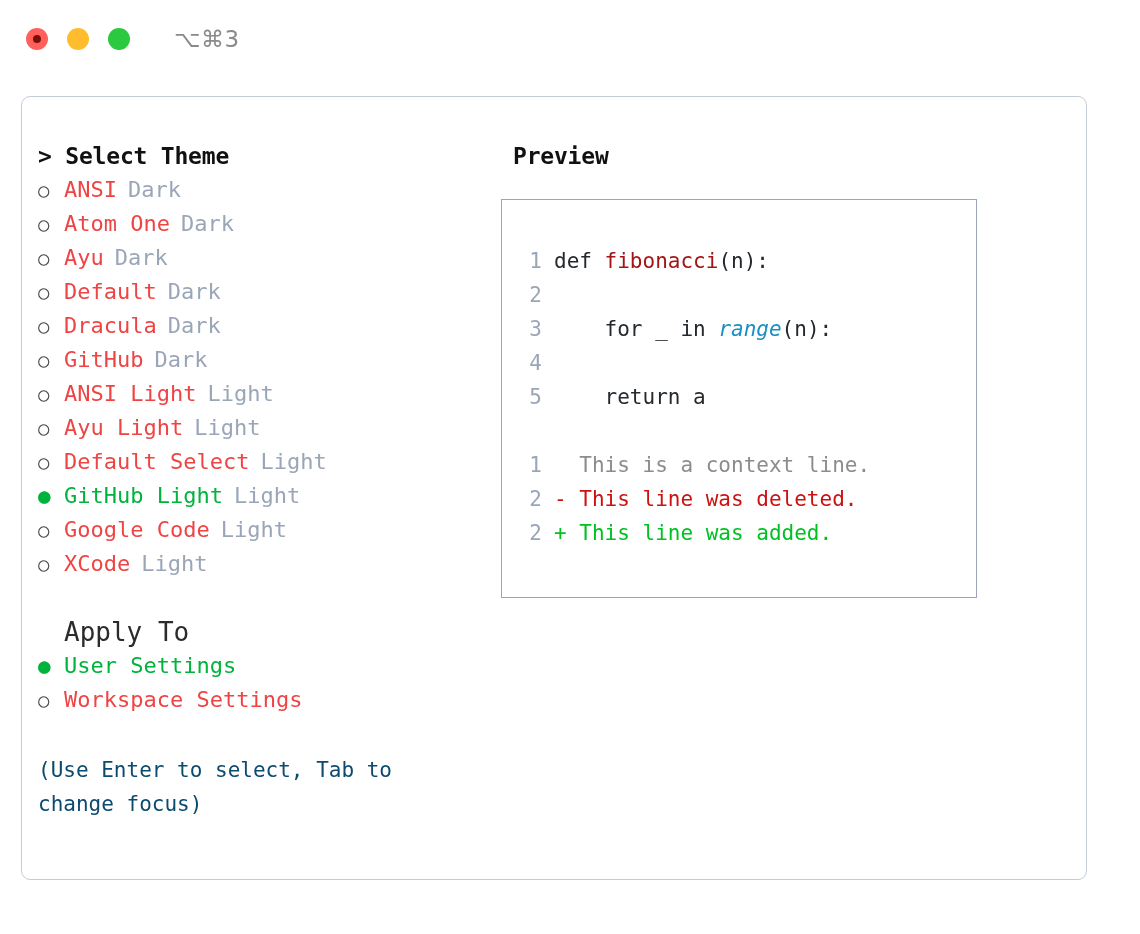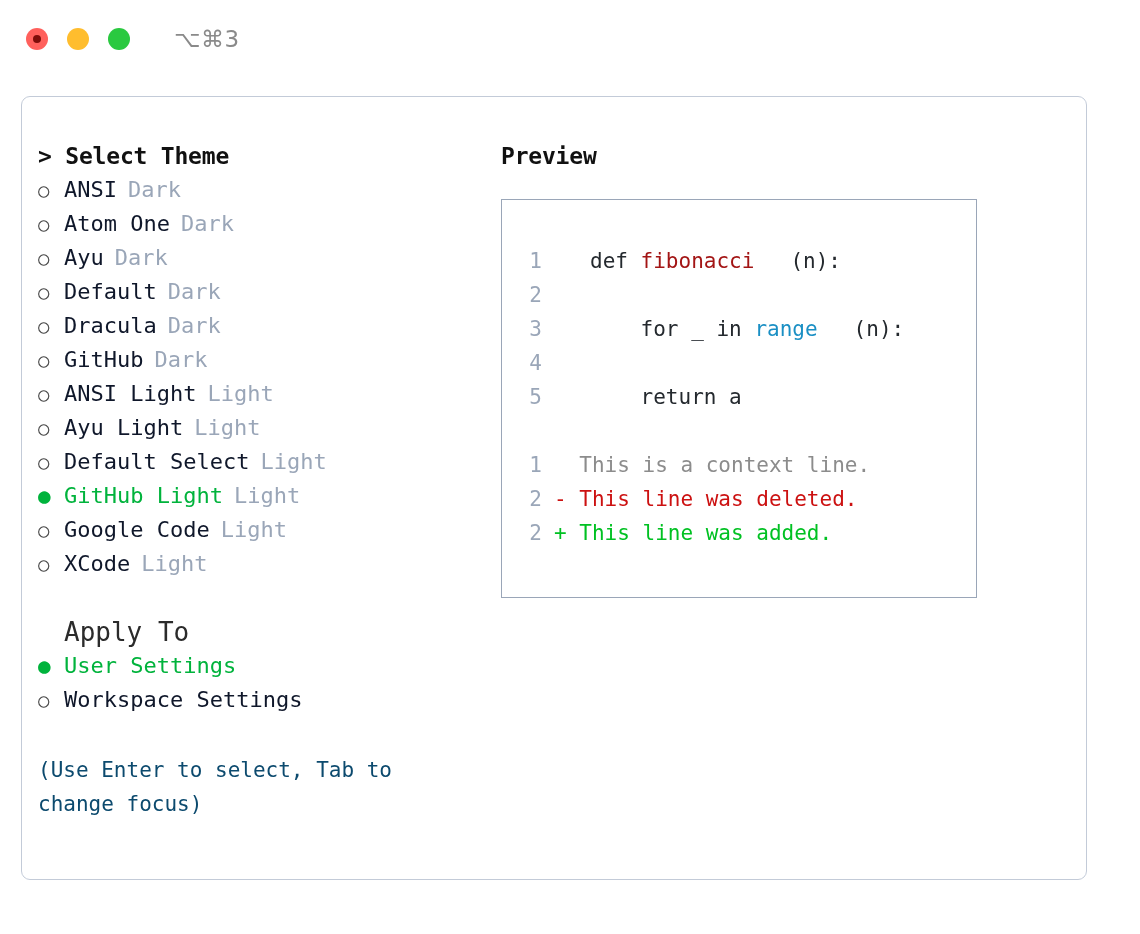--- a/index.html
+++ b/index.html
@@ -120,21 +120,21 @@
     font-size: 19px;
     color: #4a4a4a;
     line-height: 34px;
   }
   .bullet.sel {
     color: #00b33c;
     font-size: 21px;
   }
   .bullet.blank { color: transparent; }
 
-  .row-name  { color: #0f172a; }
+  .row-name  { color: #ef4444; }
   .row.selected .row-name { color: #00b33c; }
   .row-tag   { color: #9aa6b8; margin-left: 11px; }
 
   .section-head {
     color: #2b2b2b;
     font-size: 26px;
   }
 
   .spacer-row { height: 34px; }
 
@@ -152,20 +152,21 @@
     left: 479px;
     top: 42px;
     width: 490px;
   }
   .preview-title {
     font-size: 23px;
     font-weight: bold;
     color: #111111;
     line-height: 34px;
     letter-spacing: -0.2px;
+    margin-left: 12px;
   }
 
   .preview-box {
     margin-top: 26px;
     width: 476px;
     height: 399px;
     border: 1.6px solid #9aa6b8;
     box-sizing: border-box;
     background: #ffffff;
     padding: 44px 0 0 14px;
@@ -179,25 +180,25 @@
     font-size: 21px;
     white-space: pre;
   }
   .lnum {
     width: 26px;
     flex: 0 0 26px;
     text-align: right;
     color: #9aa6b8;
     margin-right: 12px;
   }
-  .ctext { color: #24292e; margin-left: 36px; }
+  .ctext { color: #24292e; }
 
   .tok-fn   { color: #a31515; }
   .tok-num  { color: #0a7f77; }
-  .tok-call { color: #1a8fc4; }
+  .tok-call { color: #1a8fc4; font-style: italic; }
 
   .code-gap { height: 34px; }
 
   .diff-ctx { color: #8c8c8c; }
   .diff-del { color: #cc1111; }
   .diff-add { color: #00c122; }
 </style>
 </head>
 <body>
 

